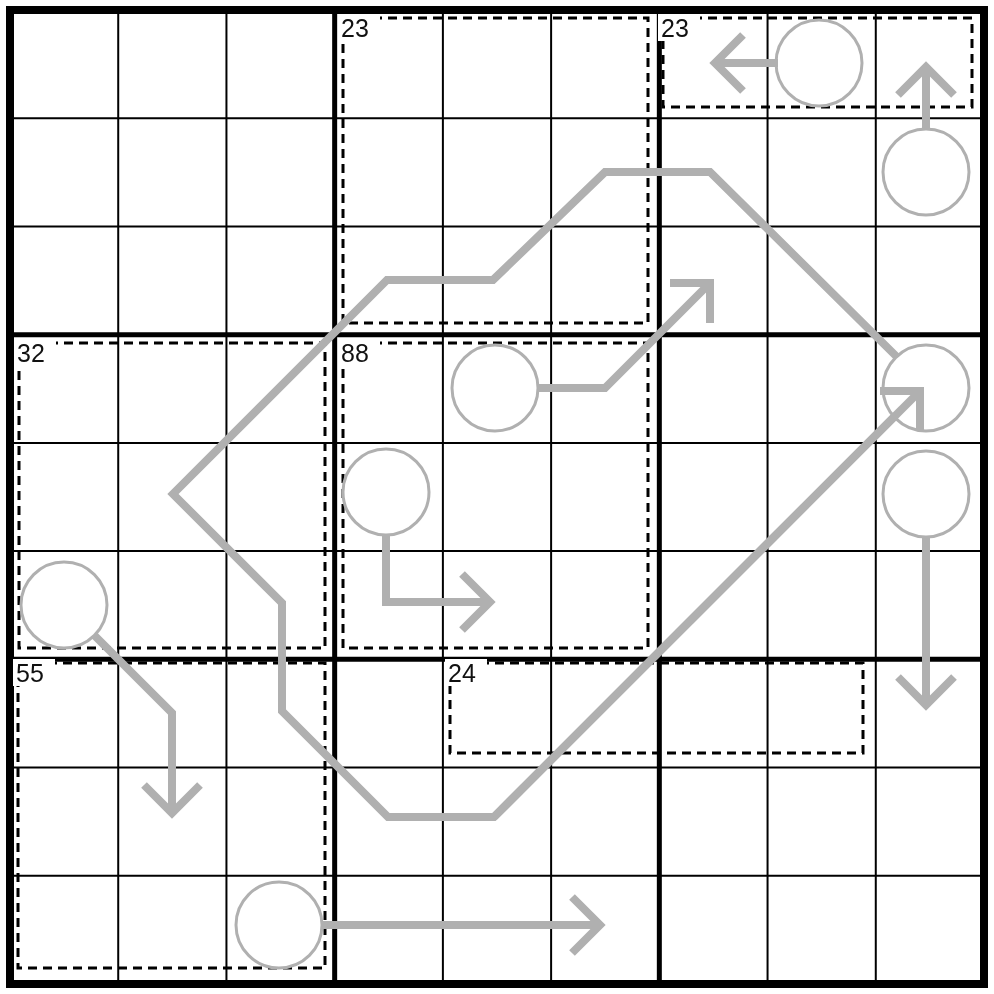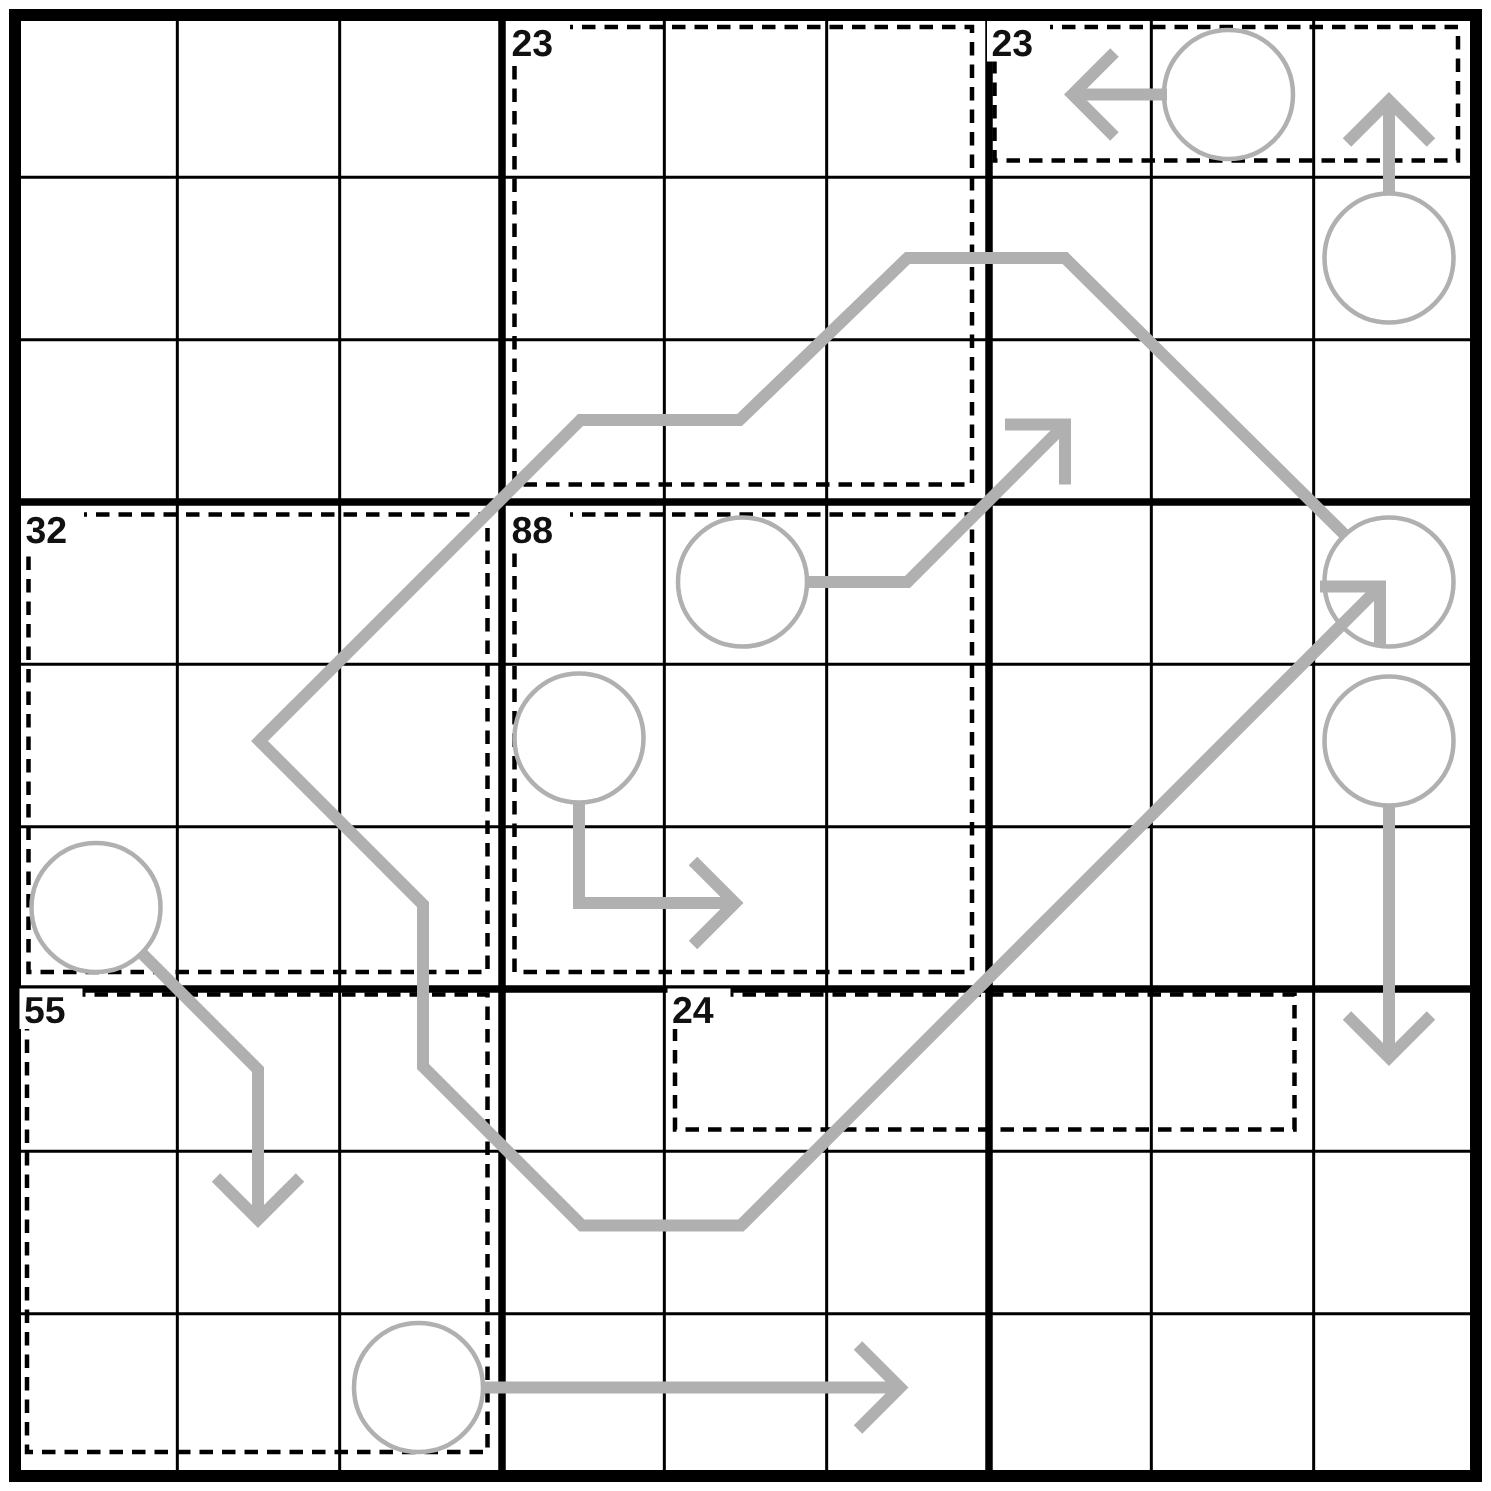--- a/index.html
+++ b/index.html
@@ -1,16 +1,16 @@
 <!DOCTYPE html>
 <html><head>
 <meta charset="utf-8">
 <style>
   html, body { margin: 0; padding: 0; background: #ffffff; }
-  .stage { width: 994px; height: 994px; position: relative; font-family: "Liberation Sans", sans-serif; font-weight: bold; }
+  .stage { width: 994px; height: 994px; position: relative; font-family: "Liberation Sans", sans-serif; }
   svg { display: block; }
   text.cage-label { font-family: "Liberation Sans", sans-serif; }
 </style>
 </head>
 <body>
 
 <div class="stage">
   <svg id="puzzle" xmlns="http://www.w3.org/2000/svg" width="994" height="994" viewBox="0 0 994 994">
       <rect x="0" y="0" width="994" height="994" fill="#ffffff"></rect>
       <line x1="118.22222222222223" y1="10" x2="118.22222222222223" y2="984" stroke="#000000" stroke-width="2"></line>

